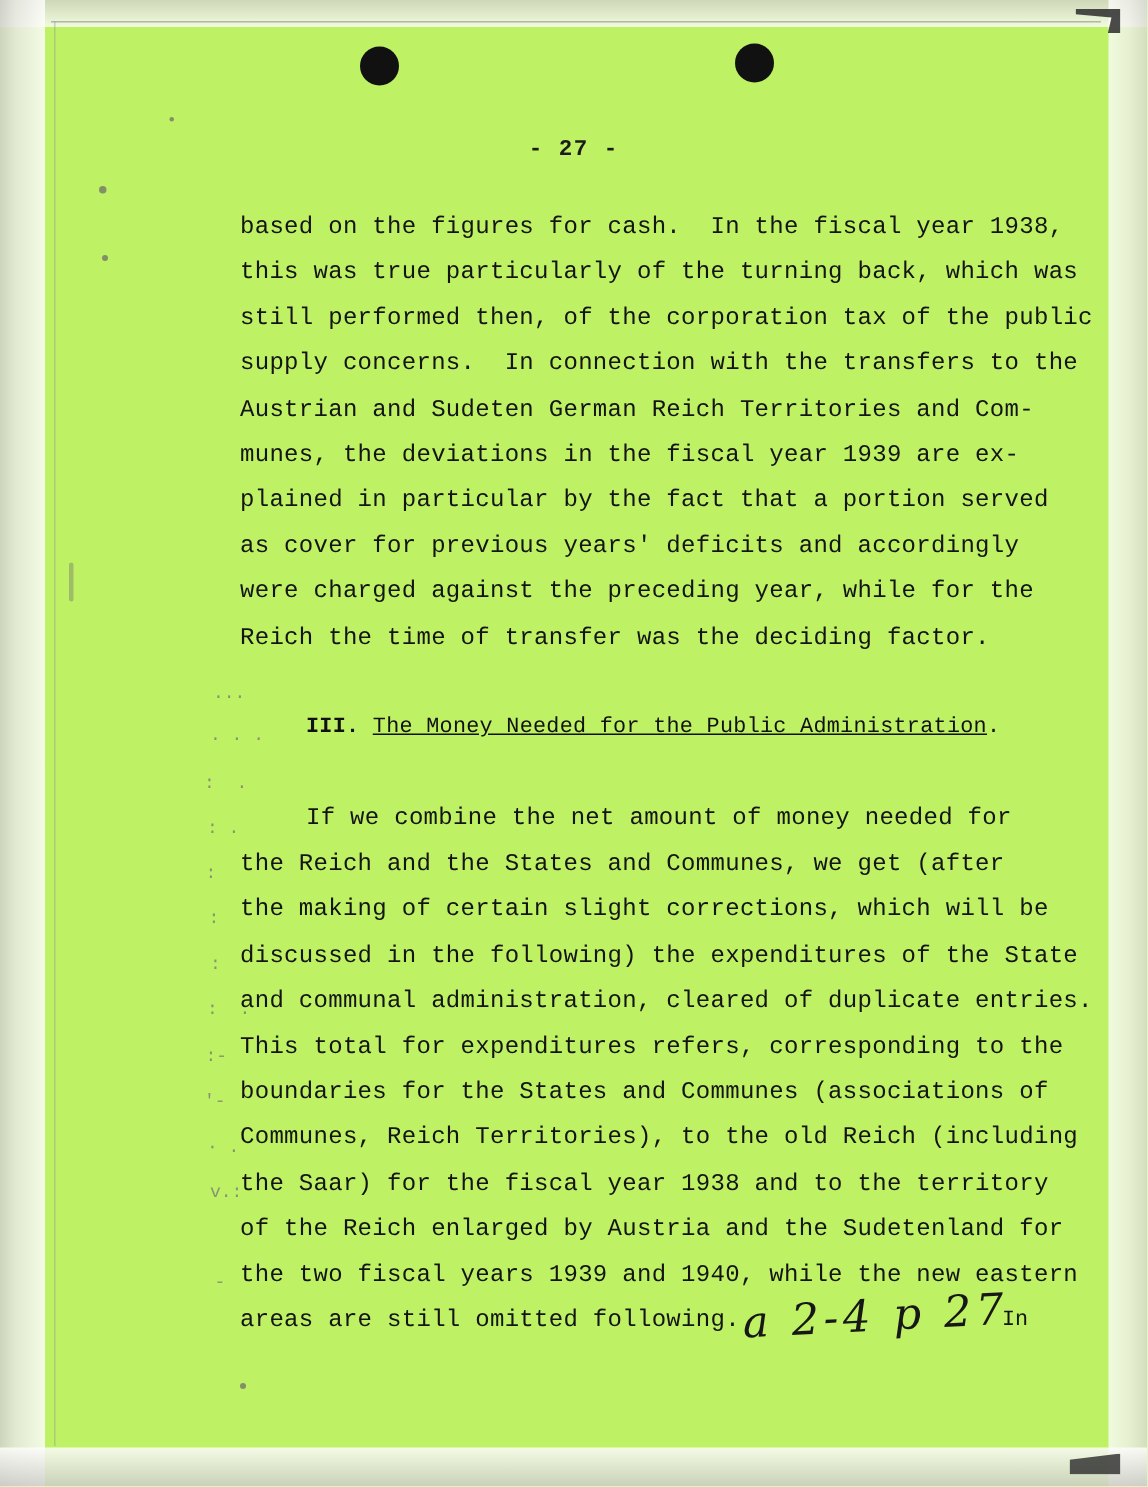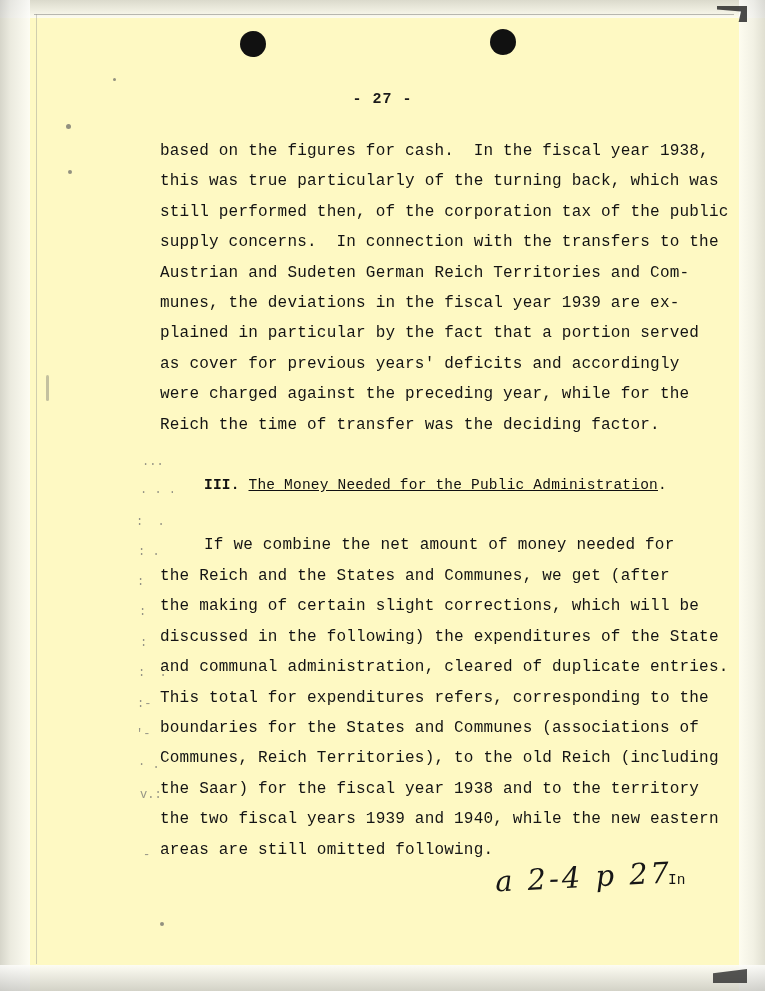--- a/index.html
+++ b/index.html
@@ -7,21 +7,21 @@
     padding: 0;
     background: #ffffff;
   }
   body {
     font-family: "Liberation Mono", "DejaVu Sans Mono", monospace;
   }
   .page {
     position: relative;
     width: 765px;
     height: 991px;
-    background: #fef9c3;
+    background: #bef264;
     overflow: hidden;
   }
   
   .scan-edge-left {
     position: absolute;
     left: 0; top: 0;
     width: 30px; height: 991px;
     background: linear-gradient(to right, #cfcfcb 0%, #e8e8e4 35%, #fdfdfb 100%);
     opacity: .85;
   }
@@ -213,20 +213,21 @@
 
     <div class="line"><span class="indent"></span><span>If we combine the net amount of money needed for</span></div>
     <div class="line">the Reich and the States and Communes, we get (after</div>
     <div class="line">the making of certain slight corrections, which will be</div>
     <div class="line">discussed in the following) the expenditures of the State</div>
     <div class="line">and communal administration, cleared of duplicate entries.</div>
     <div class="line">This total for expenditures refers, corresponding to the</div>
     <div class="line">boundaries for the States and Communes (associations of</div>
     <div class="line">Communes, Reich Territories), to the old Reich (including</div>
     <div class="line">the Saar) for the fiscal year 1938 and to the territory</div>
+    <div class="line">of the Reich enlarged by Austria and the Sudetenland for</div>
     <div class="line">the two fiscal years 1939 and 1940, while the new eastern</div>
     <div class="line">areas are still omitted following.</div>
 
   </div>
 
   <div class="margin-smudge" style="left:142px; top:455px;">...</div>
   <div class="margin-smudge" style="left:140px; top:483px;">. . .</div>
   <div class="margin-smudge" style="left:136px; top:515px;">:  .</div>
   <div class="margin-smudge" style="left:138px; top:545px;">: .</div>
   <div class="margin-smudge" style="left:137px; top:575px;">:</div>

